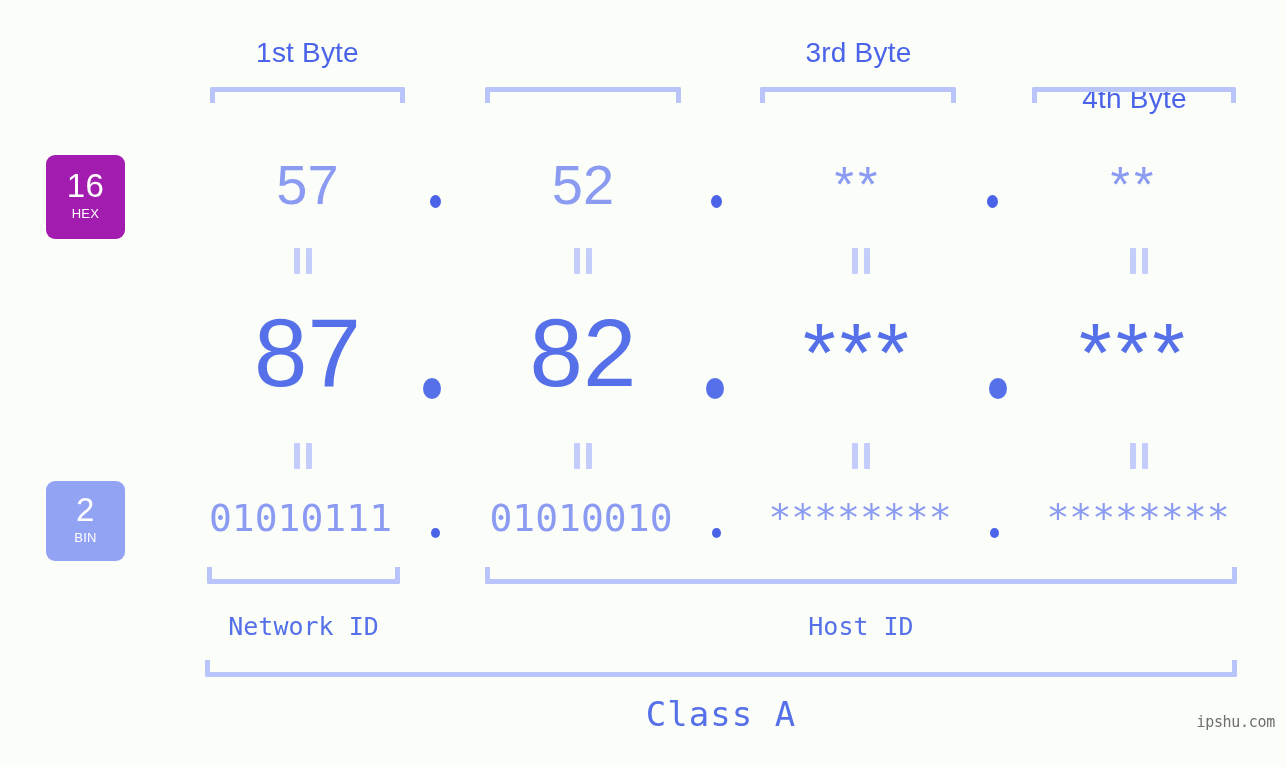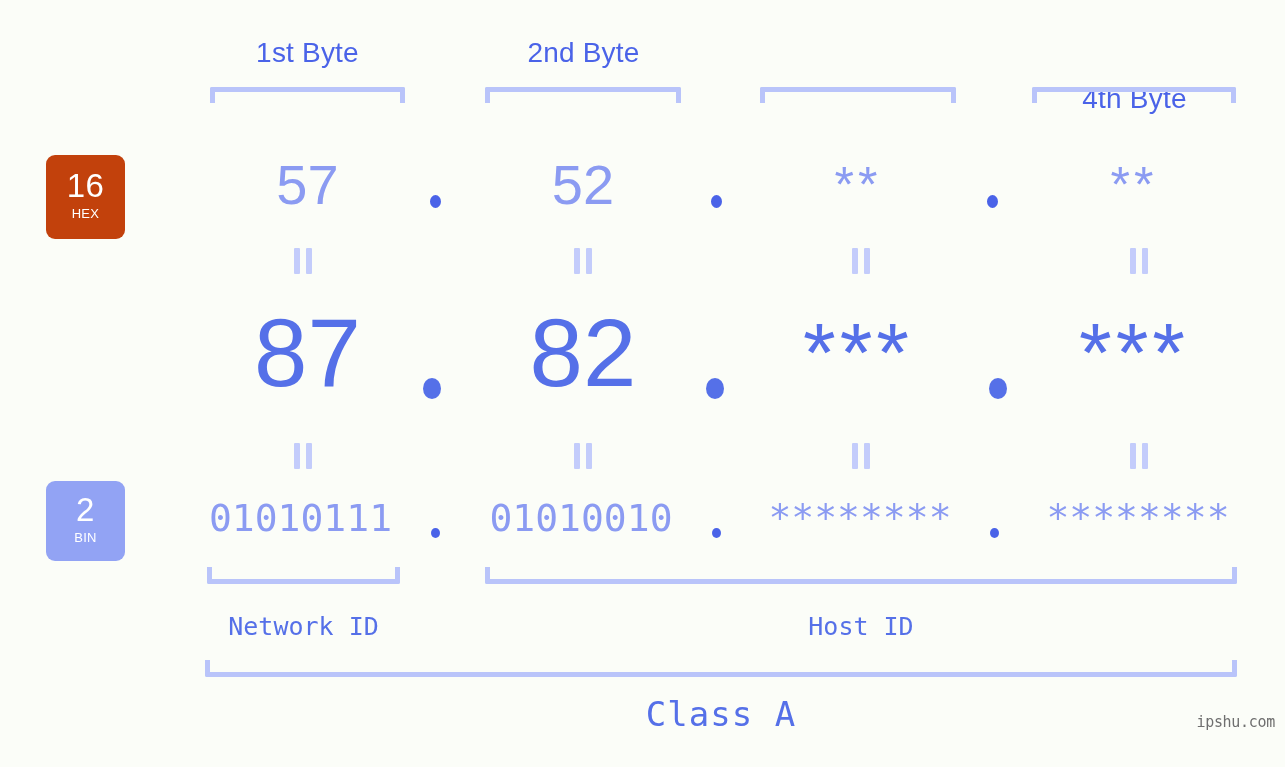--- a/index.html
+++ b/index.html
@@ -79,21 +79,21 @@
     font-weight: 400;
     letter-spacing: 0.5px;
   }
   .badge-word {
     font-size: 13px;
     line-height: 22px;
     font-weight: 400;
     letter-spacing: 0.3px;
   }
 
-  #badge-hex { top: 155px;  height: 84px;  background: #c2410c; }
+  #badge-hex { top: 155px;  height: 84px;  background: #a21caf; }
   #badge-dec { top: 315px;  height: 84px;  background: #8b9bf2; }
   #badge-bin { top: 481px;  height: 80px;  background: #92a3f4; }
 
   
   .hex-cell {
     position: absolute;
     top: 150px;
     height: 70px;
     line-height: 70px;
     text-align: center;
@@ -213,21 +213,21 @@
     letter-spacing: -0.3px;
     white-space: nowrap;
   }
 </style>
 </head>
 <body>
 
 <div id="stage">
 
   <div class="byte-label" style="left:210px; width:195px;">1st Byte</div>
-  <div class="byte-label" style="left:485px; width:197px;">2nd Byte</div>
+  <div class="byte-label" style="left:760px; width:197px;">3rd Byte</div>
   <div class="byte-label" style="left:1032px; width:205px;margin-top:46px;">4th Byte</div>
 
   <div class="bracket-top" style="left:210px; width:195px;"></div>
   <div class="bracket-top" style="left:485px; width:196px;"></div>
   <div class="bracket-top" style="left:760px; width:196px;"></div>
   <div class="bracket-top" style="left:1032px; width:204px;"></div>
 
   <div class="badge" id="badge-hex">
     <span class="badge-num">16</span>
     <span class="badge-word">HEX</span>

